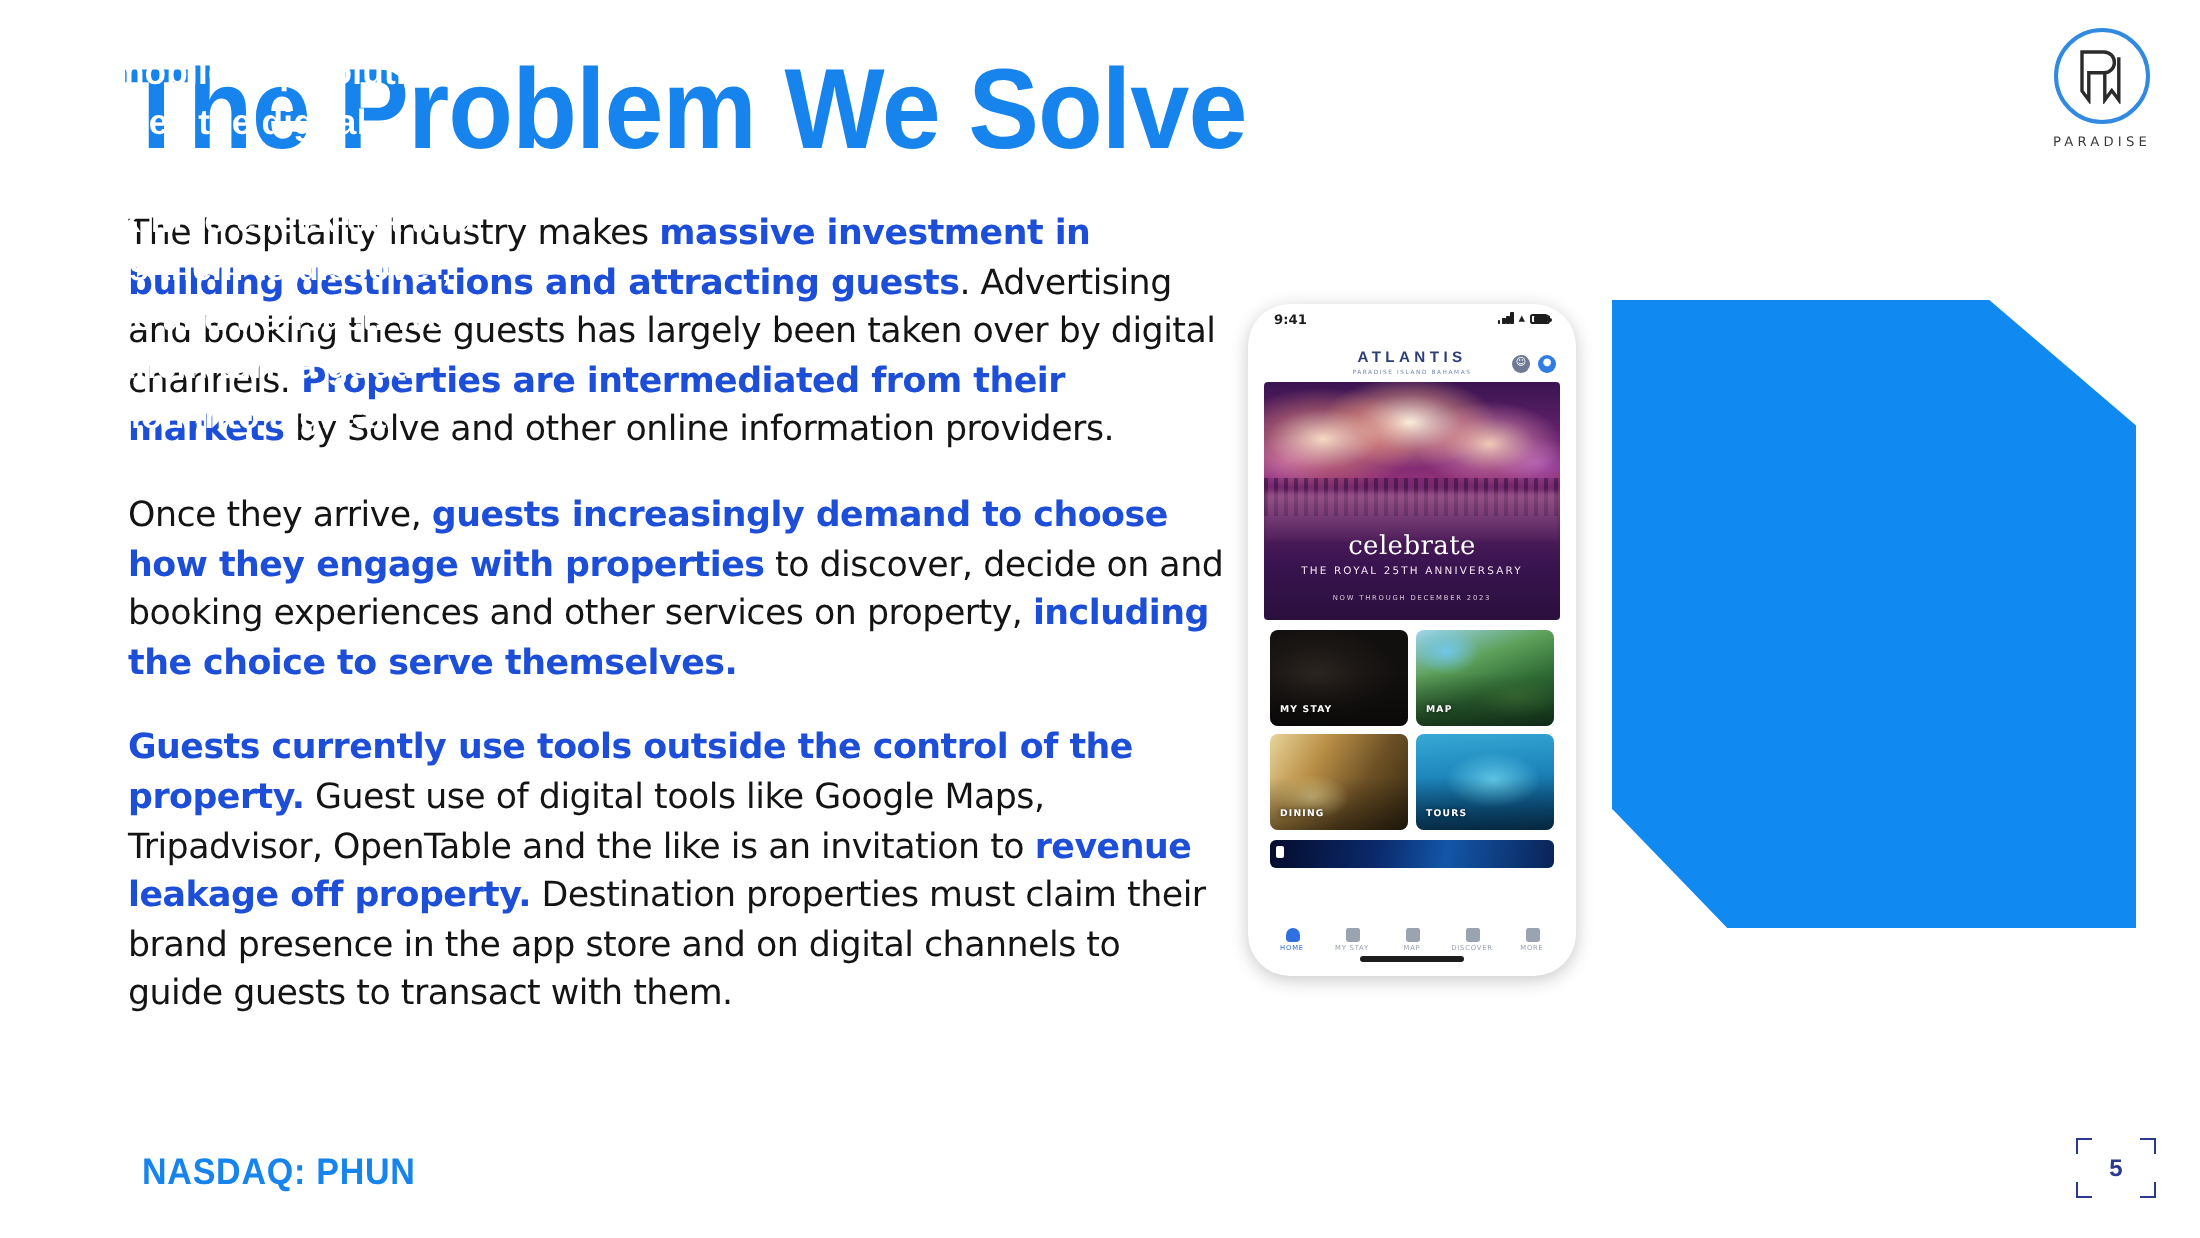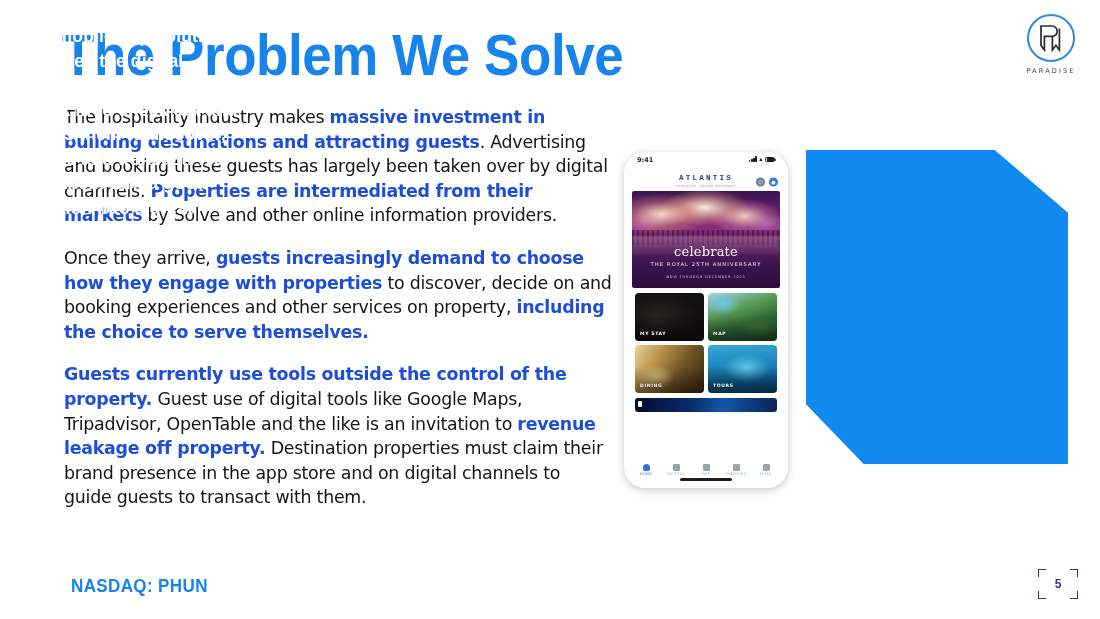--- a/index.html
+++ b/index.html
@@ -97,21 +97,21 @@
   
   #phone-appbar {
     height:19px;
     display:flex; align-items:center; justify-content:center;
     position:relative; flex:0 0 auto;
   }
   #brand-block { text-align:center; }
   #brand-name {
     font-size:7.6px; font-weight:bold; letter-spacing:2.2px;
     color:#2d3f73; line-height:1;
-    font-family:Liberation Mono, monospace;
+    font-family:Liberation Sans, sans-serif;
   }
   #brand-sub {
     font-size:2.9px; letter-spacing:0.8px; color:#7b88ad;
     margin-top:1.6px; line-height:1;
   }
   #appbar-actions {
     position:absolute; right:6px; top:50%;
     transform:translateY(-50%);
     display:flex; gap:4px; align-items:center;
   }
@@ -119,21 +119,21 @@
     width:9px; height:9px; border-radius:50%;
     display:flex; align-items:center; justify-content:center;
     font-size:5px; color:#fff;
   }
   .ic-chat { background:#6e7a93; }
   .ic-bell { background:#2f7de0; }
 
   
   #phone-hero {
     margin:0 4px;
-    height:97px;
+    height:119px;
     border-radius:2px;
     position:relative;
     overflow:hidden;
     flex:0 0 auto;
     background:
       radial-gradient(ellipse 46% 30% at 20% 24%, rgba(255,228,200,0.95) 0%, rgba(255,160,120,0.35) 42%, rgba(120,40,110,0) 72%),
       radial-gradient(ellipse 40% 26% at 49% 17%, rgba(255,245,225,0.98) 0%, rgba(255,180,140,0.40) 45%, rgba(110,35,105,0) 74%),
       radial-gradient(ellipse 34% 24% at 76% 26%, rgba(255,220,190,0.9) 0%, rgba(230,150,180,0.35) 46%, rgba(110,35,105,0) 74%),
       radial-gradient(ellipse 22% 16% at 8% 33%, rgba(200,120,220,0.55) 0%, rgba(110,35,105,0) 72%),
       radial-gradient(ellipse 20% 15% at 92% 34%, rgba(210,130,230,0.5) 0%, rgba(110,35,105,0) 72%),

